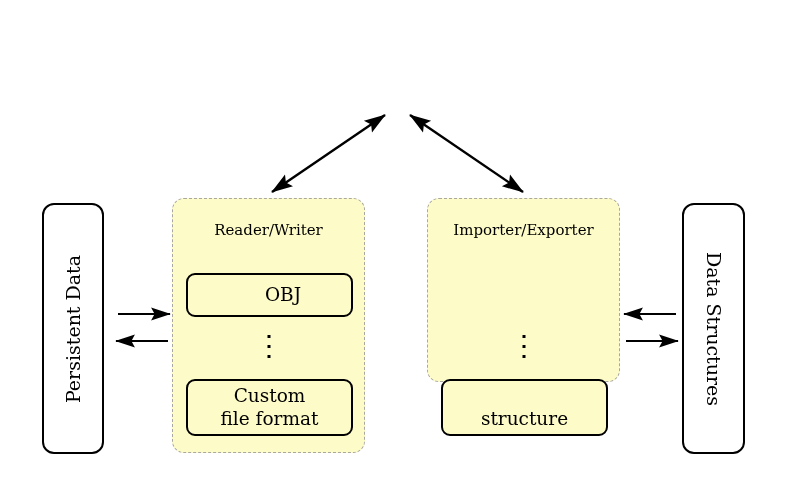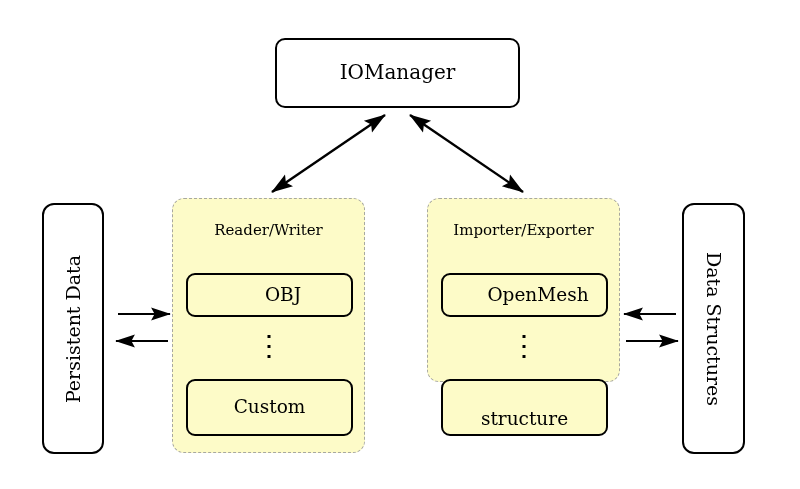--- a/index.html
+++ b/index.html
@@ -178,23 +178,20 @@
 
     <line x1="118" y1="314" x2="170" y2="314" stroke="#000000" stroke-width="2.2" marker-end="url(#ah)"></line>
 
     <line x1="168" y1="341" x2="116" y2="341" stroke="#000000" stroke-width="2.2" marker-end="url(#ah)"></line>
 
     <line x1="676" y1="314" x2="624" y2="314" stroke="#000000" stroke-width="2.2" marker-end="url(#ah)"></line>
 
     <line x1="626" y1="341" x2="678" y2="341" stroke="#000000" stroke-width="2.2" marker-end="url(#ah)"></line>
   </svg>
 
-  <div class="node" id="iomanager">
-    <span>IOManager</span>
-  </div>
 
   <div class="side-box" id="persistent-data">
     <span class="side-label rot-ccw">Persistent Data</span>
   </div>
 
   <div class="side-box" id="data-structures">
     <span class="side-label rot-cw">Data Structures</span>
   </div>
 
   <div class="panel" id="panel-readerwriter">
@@ -206,30 +203,28 @@
 
     <div class="vdots">
       <i></i>
       <i></i>
       <i></i>
     </div>
 
     <div class="inner-box inner-bottom">
       <span>
         <span>Custom</span><br>
+        <span>file format</span>
       </span>
     </div>
   </div>
 
   <div class="panel" id="panel-importerexporter">
     <div class="panel-title">Importer/Exporter</div>
 
-    <div class="inner-box inner-top">
-      <span>OpenMesh</span>
-    </div>
 
     <div class="vdots">
       <i></i>
       <i></i>
       <i></i>
     </div>
 
     <div class="inner-box inner-bottom">
       <span>
         <br>

